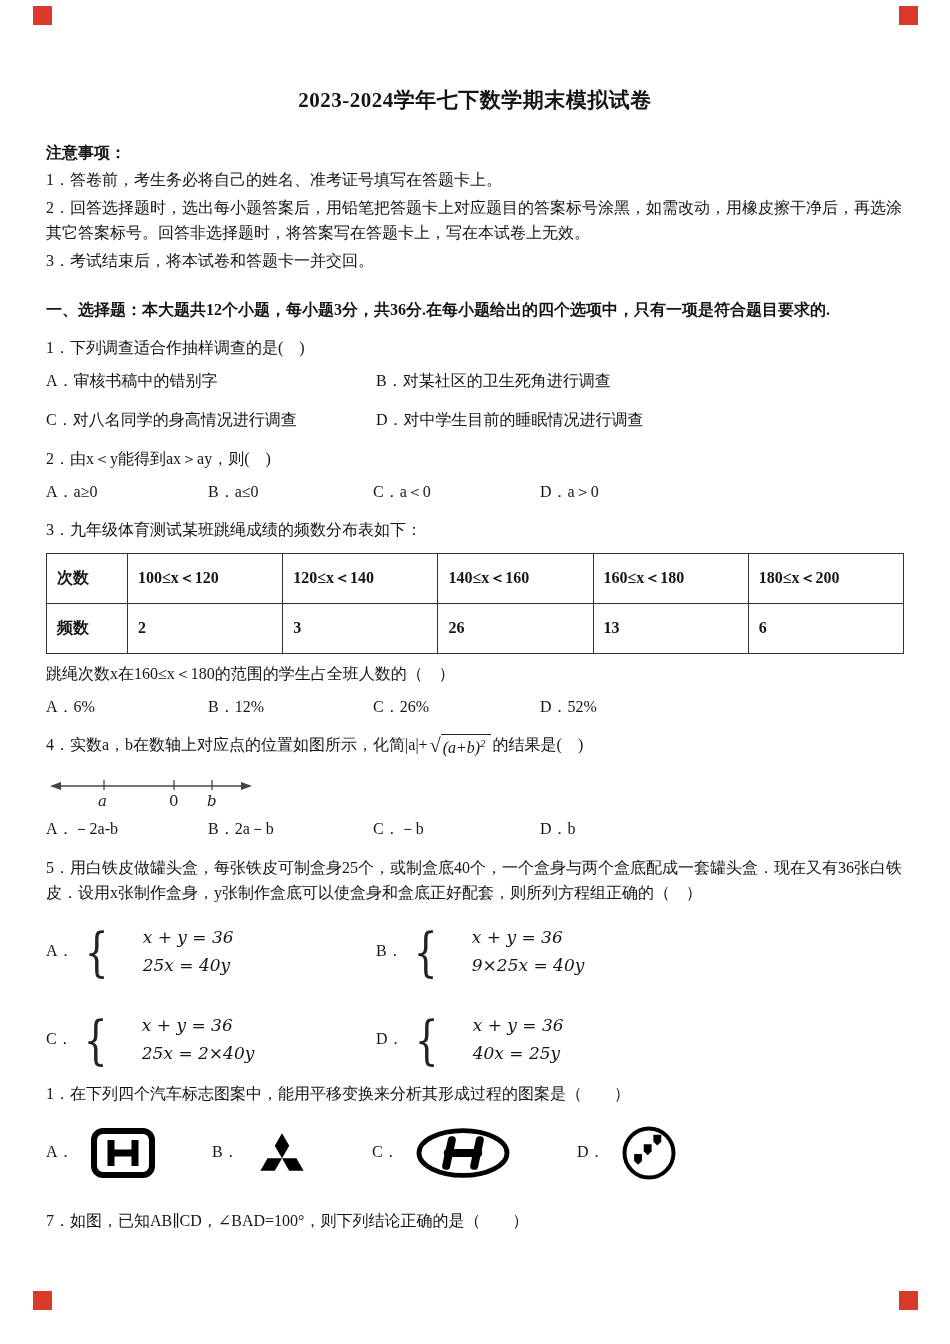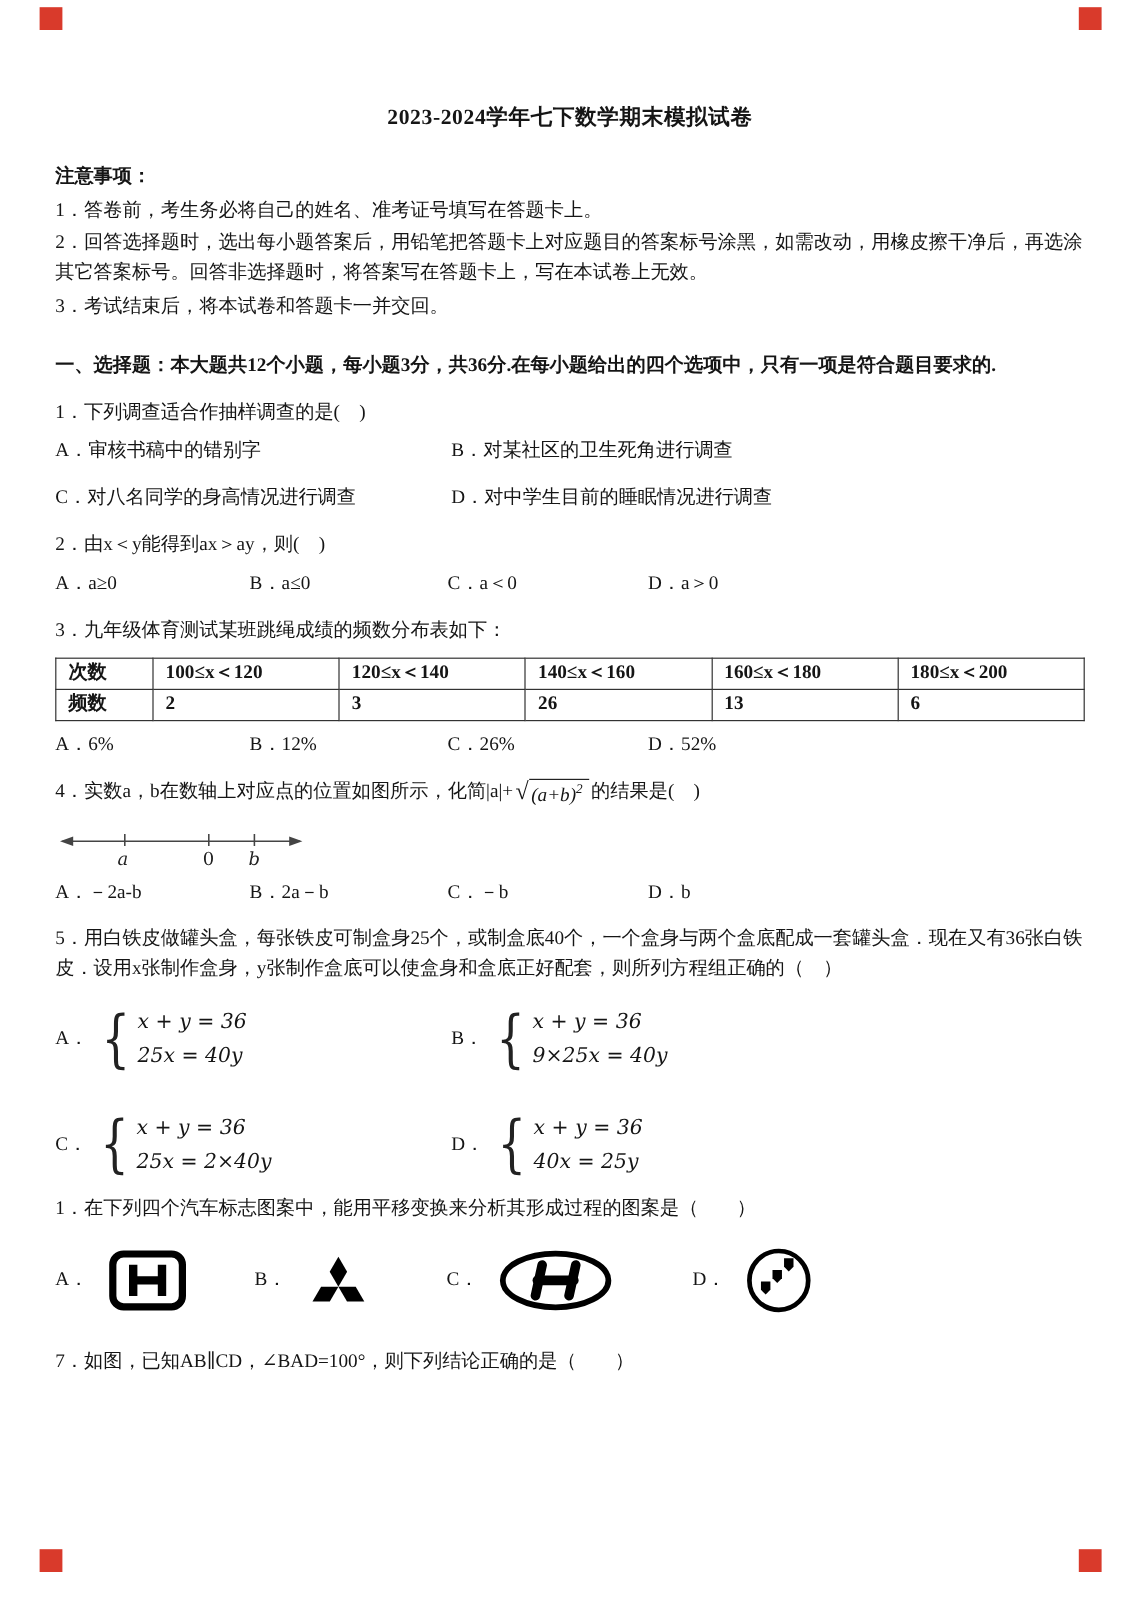--- a/index.html
+++ b/index.html
@@ -2,44 +2,44 @@
 <html><head>
 <meta charset="utf-8">
 <style>
   html,body{margin:0;padding:0;background:#ffffff;}
   .paper{position:relative;width:950px;height:1344px;box-sizing:border-box;overflow:hidden;
     padding:84px 46px 40px 46px;
     font-family:"Liberation Serif","DejaVu Serif",serif;
     color:#151515;font-size:16px;line-height:1.55;}
   .corner{position:absolute;width:19px;height:19px;background:#d93a2b;}
   .tl{left:33px;top:6px}.tr{right:32px;top:6px}.bl{left:33px;bottom:34px}.br{right:32px;bottom:34px}
-  h1.title{font-size:18px;text-align:center;margin:0 0 24px;font-weight:bold;letter-spacing:.5px;}
+  h1.title{font-size:21px;text-align:center;margin:0 0 24px;font-weight:bold;letter-spacing:.5px;}
   p{margin:0;}
   .bold{font-weight:bold;}
   .notice p{margin:3px 0;}
   .section-heading{margin:24px 0 8px;font-weight:bold;}
   .stem{margin:14px 0 6px;}
   .opts{margin:8px 0 4px;}
   .grid2{display:grid;grid-template-columns:330px auto;row-gap:14px;}
   .grid4{display:grid;grid-template-columns:162px 165px 167px auto;}
   table.freq-table{border-collapse:collapse;width:100%;margin:10px 0 8px;font-weight:bold;font-size:16px;}
-  table.freq-table td{border:1px solid #333;padding:0 10px;height:22px;}
+  table.freq-table td{border:1px solid #333;padding:12px 10px;height:22px;}
   td.c0{width:60px;}
   .radical{display:inline-flex;align-items:flex-start;margin:0 2px;vertical-align:-2px;}
   .rad-sign{font-size:20px;line-height:1.15;}
   .rad-bar{border-top:1.5px solid #222;padding:0 5px 0 2px;font-style:italic;}
   .rad-bar sup{font-size:11px;}
   .numline{display:block;margin:12px 0 2px 0;}
   .eq-grid{display:grid;grid-template-columns:330px auto;row-gap:32px;margin:18px 0 10px;}
   .eq-opt{display:flex;align-items:center;}
   .opt-letter{margin-right:6px;}
   .brace{font-family:"DejaVu Serif",serif;font-size:52px;font-weight:normal;line-height:56px;
     display:inline-block;transform:scaleX(.72);margin-right:2px;color:#222;}
   .eqs{display:inline-flex;flex-direction:column;gap:5px;font-family:"DejaVu Serif",serif;
-       font-style:italic;font-size:17px;line-height:1.35;}
+       font-style:italic;font-size:17px;line-height:1.35;margin-left:28px;}
   .logo-row{display:flex;align-items:center;margin:18px 0 12px;}
   .logo-opt{display:flex;align-items:center;gap:10px;}
   .w1{width:166px}.w2{width:160px}.w3{width:205px}
   .q7{margin-top:28px;}
 </style>
 </head>
 <body>
 
 <div class="paper">
 
@@ -89,20 +89,21 @@
     <tr>
       <td class="c0">频数</td>
       <td>2</td>
       <td>3</td>
       <td>26</td>
       <td>13</td>
       <td>6</td>
     </tr>
   </tbody>
     </table>
+  <p>跳绳次数x在160≤x＜180的范围的学生占全班人数的（　）</p>
   <div class="opts grid4">
     <span>A．6%</span>
     <span>B．12%</span>
     <span>C．26%</span>
     <span>D．52%</span>
   </div>
 
   <p class="stem">
     <span>4．实数a，b在数轴上对应点的位置如图所示，化简|a|+</span><span class="radical">
         <span class="rad-sign">√</span>

